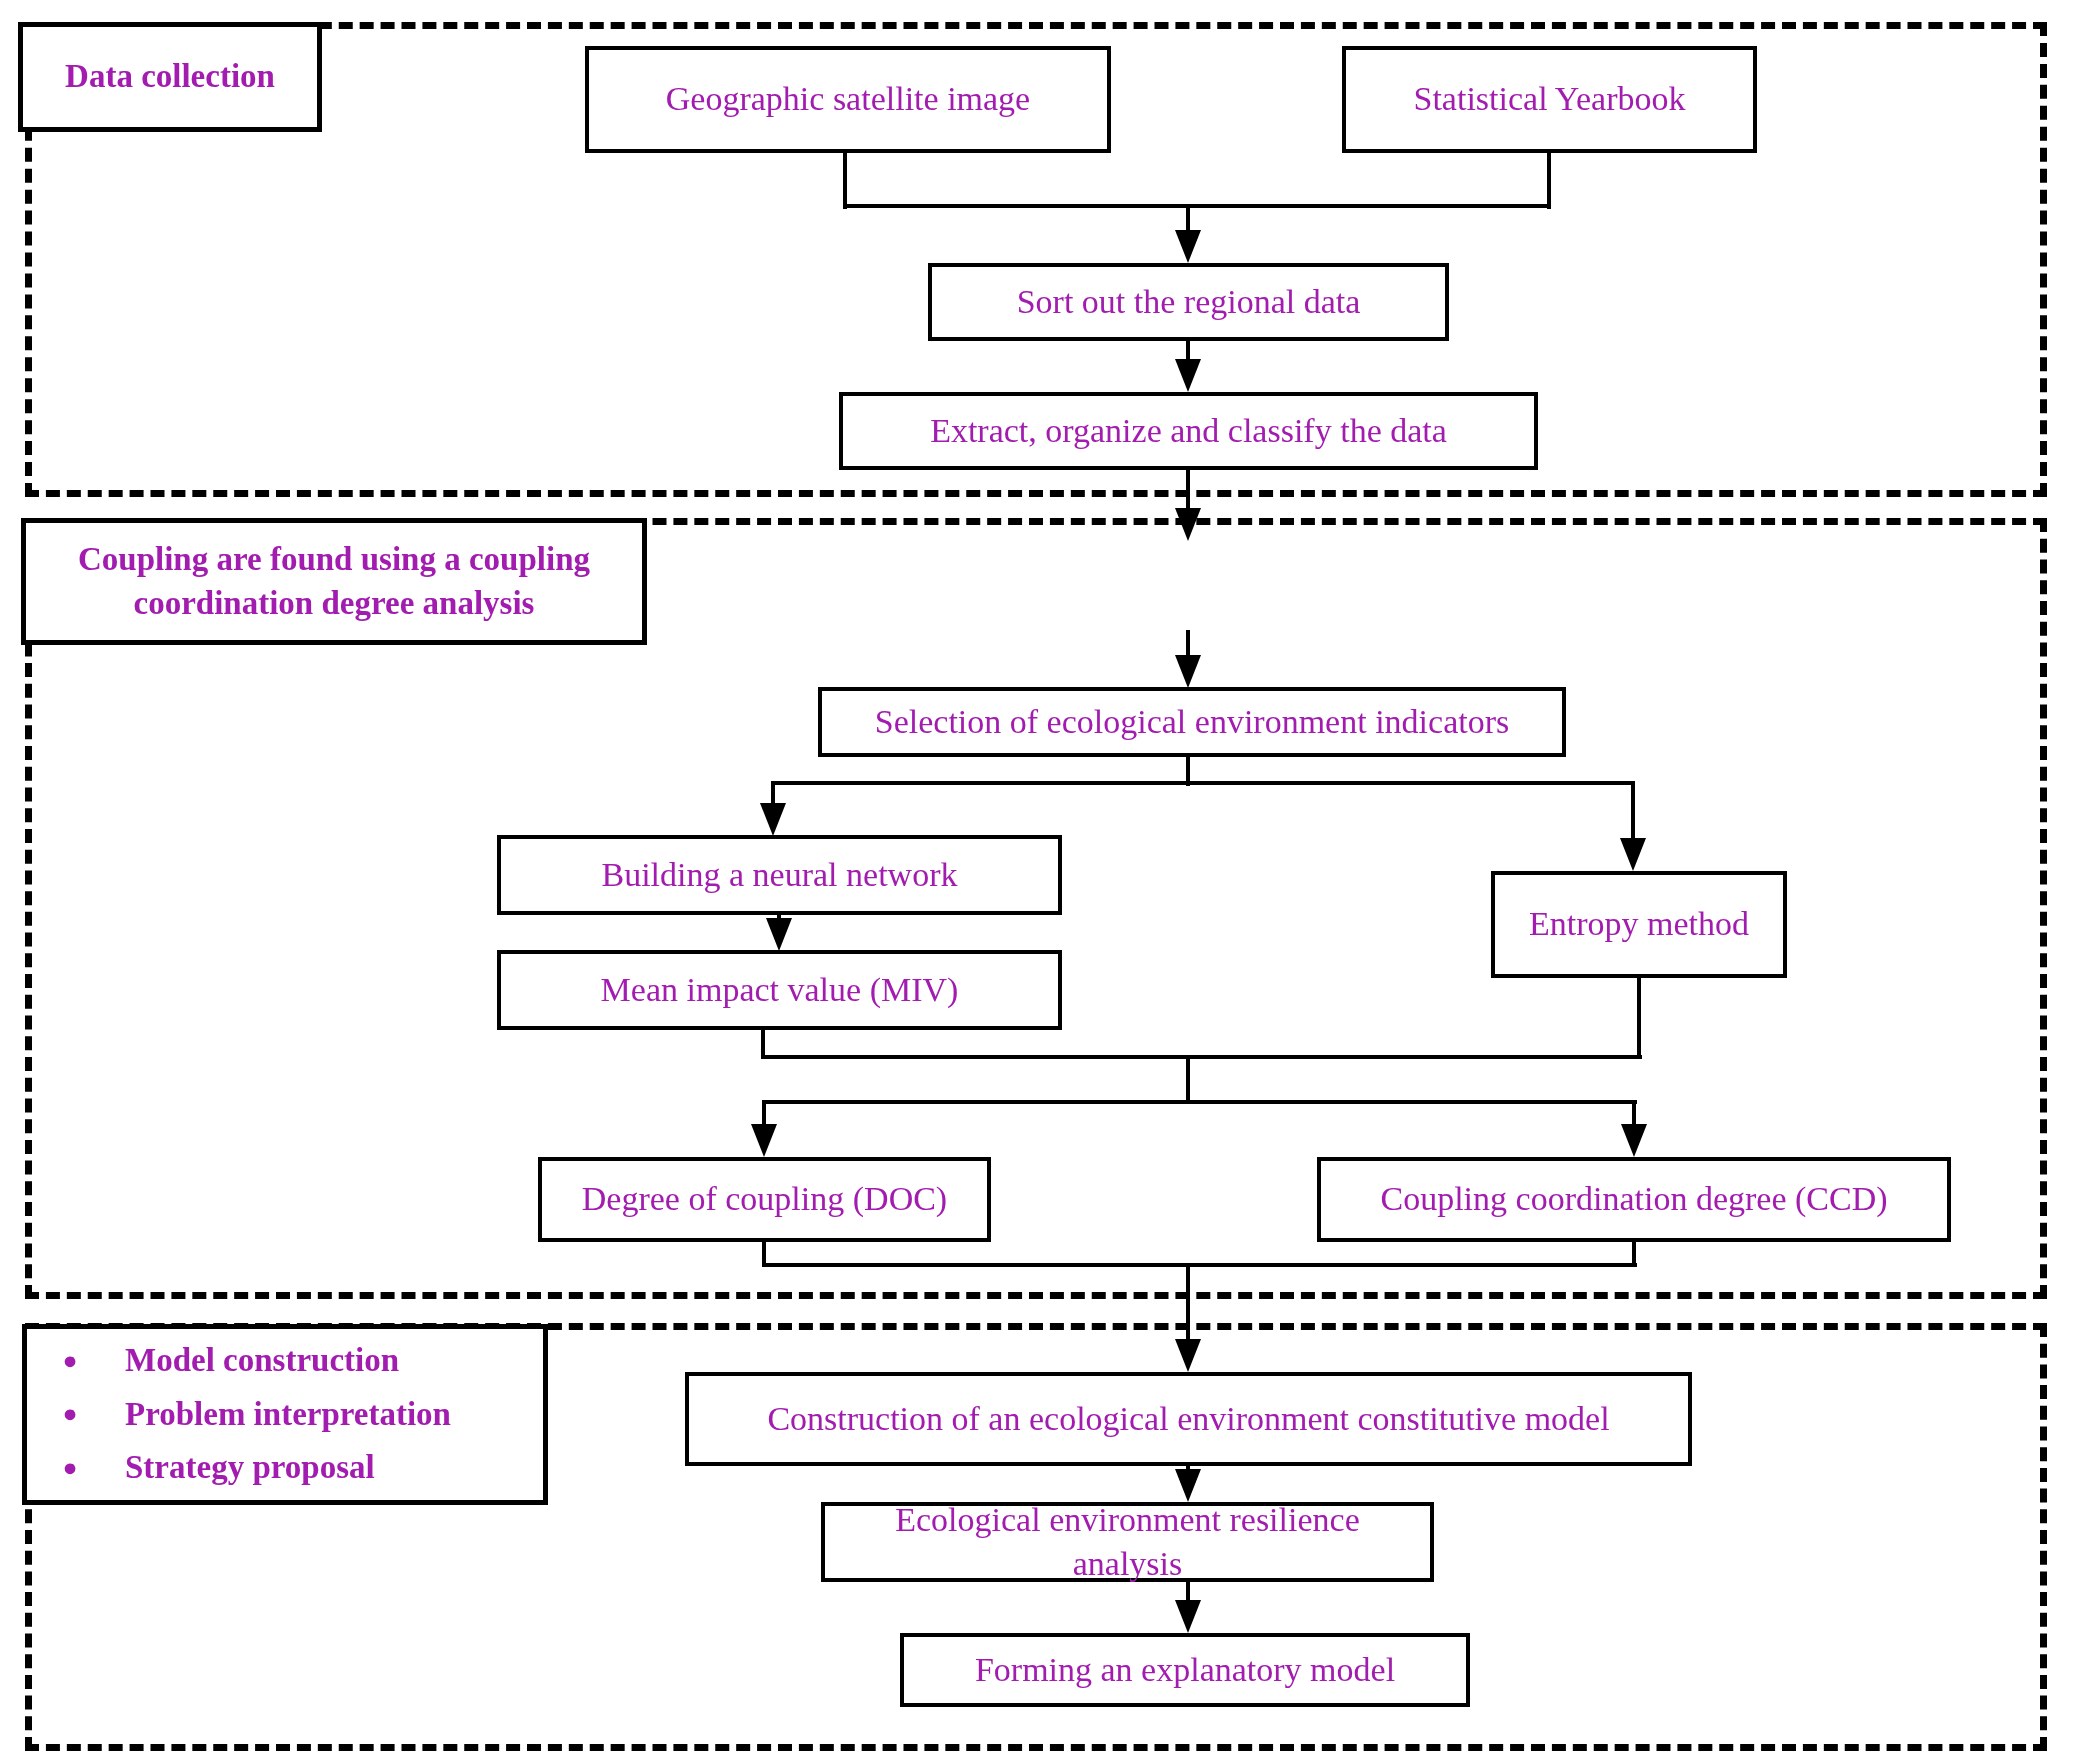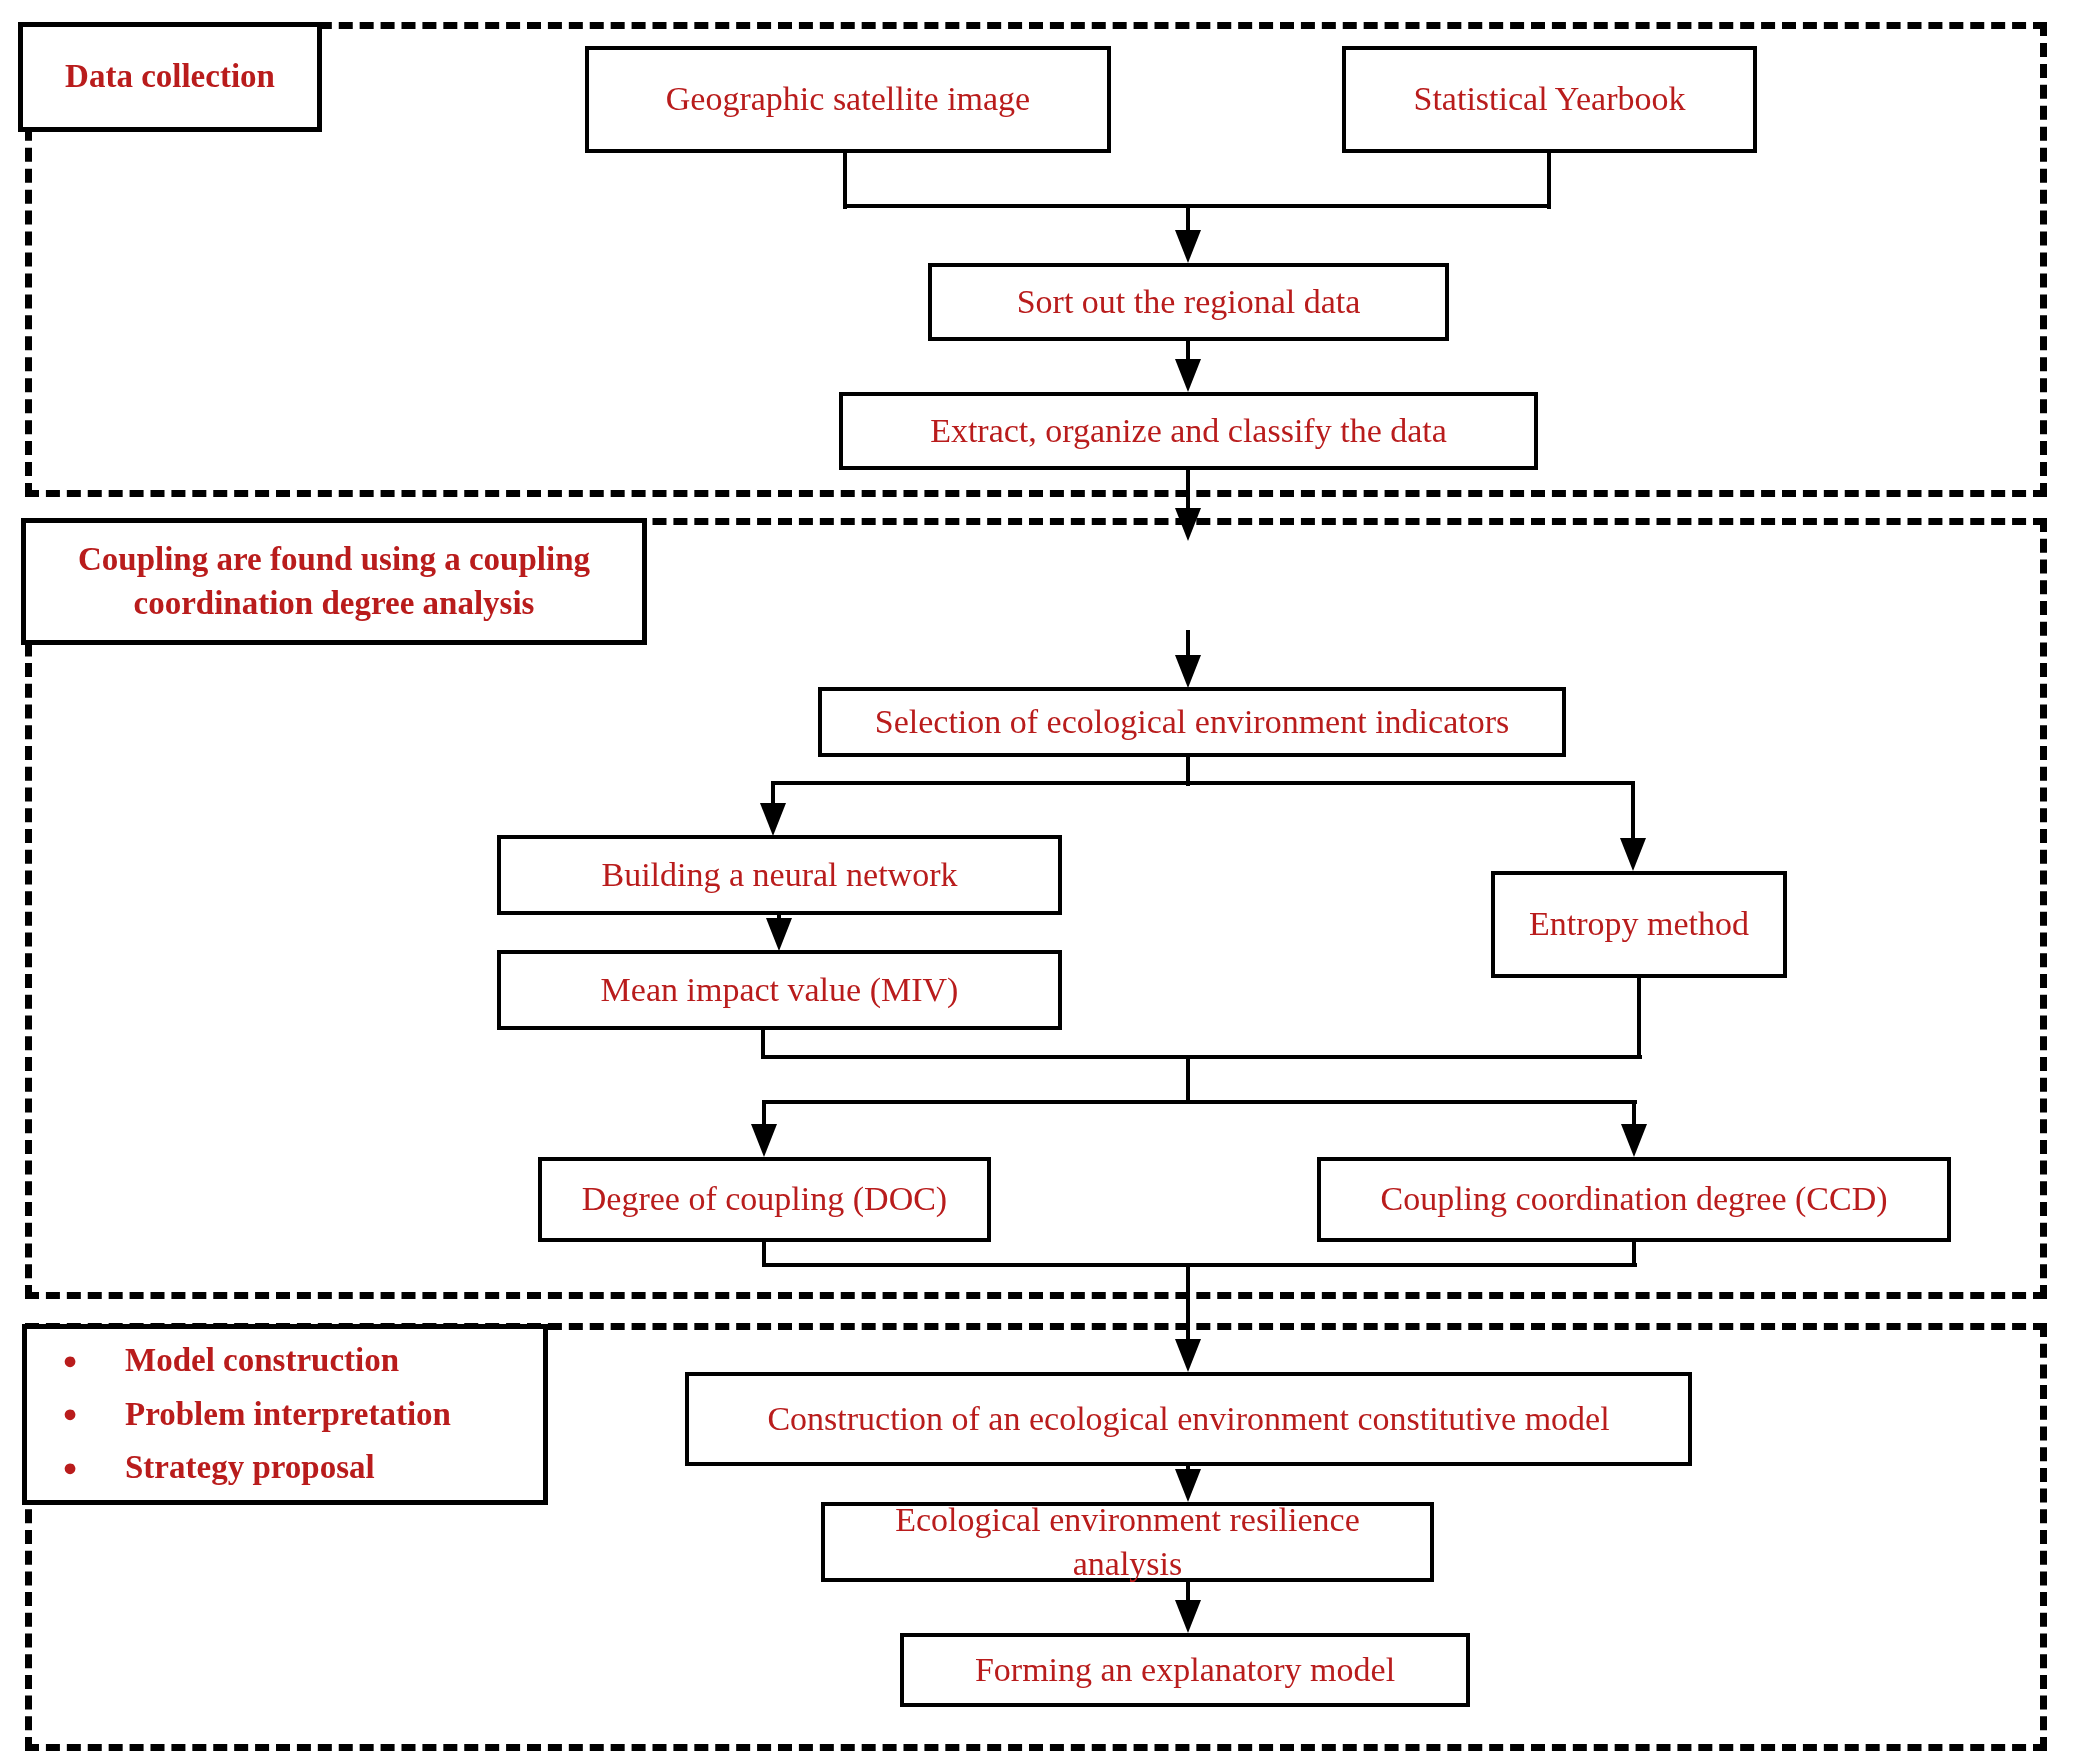--- a/index.html
+++ b/index.html
@@ -1,18 +1,18 @@
 <!DOCTYPE html>
 <html style="font-size:12px"><head>
 <meta charset="utf-8">
 <style>
   html,body{margin:0;padding:0;background:#ffffff;}
   .canvas{
     position:relative;width:2077px;height:1763px;background:#ffffff;
-    font-family:"Liberation Serif","DejaVu Serif",serif;color:#b91c1c;
+    font-family:"Liberation Serif","DejaVu Serif",serif;color:#a21caf;
     overflow:hidden;
   }
   .sec{position:absolute;border:7.4px dashed #000;box-sizing:border-box;z-index:1;background:transparent;}
   .lab{position:absolute;border:5.2px solid #000;background:#fff;box-sizing:border-box;
        display:flex;flex-direction:column;align-items:center;justify-content:center;
        font-weight:bold;z-index:4;text-align:center;}
   .lab .ln{font-size:33px;line-height:1.32;white-space:nowrap;}
   .lab-bullets{align-items:stretch;justify-content:center;}
   .brow{display:flex;align-items:center;padding-left:21px;line-height:1.62;}
   .bglyph{width:44px;font-size:25px;flex:0 0 auto;}

